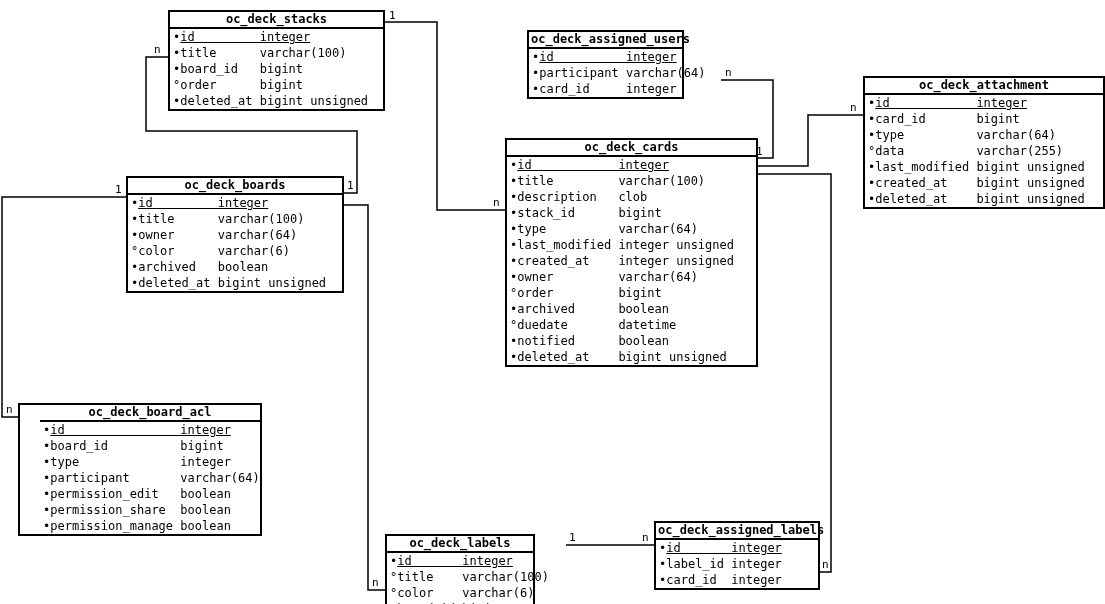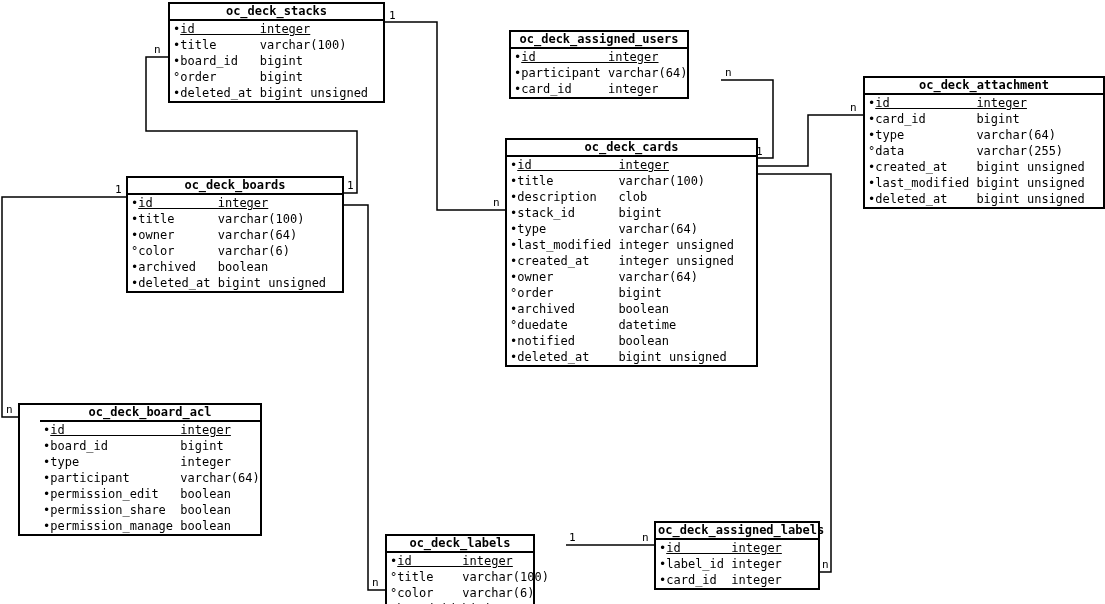--- a/index.html
+++ b/index.html
@@ -63,42 +63,42 @@
       <text x="725" y="76">n</text>
       <text x="756" y="155">1</text>
       <polyline points="863,115 808,115 808,166 753,166" fill="none" stroke="#000000" stroke-width="1.5"></polyline>
       <text x="850" y="111">n</text>
       <polyline points="820,572 831,572 831,174 753,174" fill="none" stroke="#000000" stroke-width="1.5"></polyline>
       <text x="822" y="568">n</text>
       <polyline points="566,545 654,545" fill="none" stroke="#000000" stroke-width="1.5"></polyline>
       <text x="569" y="541">1</text>
       <text x="642" y="541">n</text>
     </svg>
-    <div class="er-table" style="left: 168px; top: 2px; width: 217px;">
+    <div class="er-table" style="left: 168px; top: 10px; width: 217px;">
       <div class="er-thead">oc_deck_stacks</div>
       <div class="er-trow"><span class="er-marker">•</span><span class="er-ftext pk">id         integer</span></div>
       <div class="er-trow"><span class="er-marker">•</span><span class="er-ftext">title      varchar(100)</span></div>
       <div class="er-trow"><span class="er-marker">•</span><span class="er-ftext">board_id   bigint</span></div>
       <div class="er-trow"><span class="er-marker">°</span><span class="er-ftext">order      bigint</span></div>
       <div class="er-trow"><span class="er-marker">•</span><span class="er-ftext">deleted_at bigint unsigned</span></div>
     </div>
-    <div class="er-table" style="left: 509px; top: 30px; width: 180px;">
+    <div class="er-table" style="left: 527px; top: 30px; width: 157px;">
       <div class="er-thead">oc_deck_assigned_users</div>
       <div class="er-trow"><span class="er-marker">•</span><span class="er-ftext pk">id          integer</span></div>
       <div class="er-trow"><span class="er-marker">•</span><span class="er-ftext">participant varchar(64)</span></div>
       <div class="er-trow"><span class="er-marker">•</span><span class="er-ftext">card_id     integer</span></div>
     </div>
     <div class="er-table" style="left: 863px; top: 76px; width: 242px;">
       <div class="er-thead">oc_deck_attachment</div>
       <div class="er-trow"><span class="er-marker">•</span><span class="er-ftext pk">id            integer</span></div>
       <div class="er-trow"><span class="er-marker">•</span><span class="er-ftext">card_id       bigint</span></div>
       <div class="er-trow"><span class="er-marker">•</span><span class="er-ftext">type          varchar(64)</span></div>
       <div class="er-trow"><span class="er-marker">°</span><span class="er-ftext">data          varchar(255)</span></div>
+      <div class="er-trow"><span class="er-marker">•</span><span class="er-ftext">last_modified bigint unsigned</span></div>
       <div class="er-trow"><span class="er-marker">•</span><span class="er-ftext">created_at    bigint unsigned</span></div>
-      <div class="er-trow"><span class="er-marker">•</span><span class="er-ftext">last_modified bigint unsigned</span></div>
       <div class="er-trow"><span class="er-marker">•</span><span class="er-ftext">deleted_at    bigint unsigned</span></div>
     </div>
     <div class="er-table" style="left: 126px; top: 176px; width: 218px;">
       <div class="er-thead">oc_deck_boards</div>
       <div class="er-trow"><span class="er-marker">•</span><span class="er-ftext pk">id         integer</span></div>
       <div class="er-trow"><span class="er-marker">•</span><span class="er-ftext">title      varchar(100)</span></div>
       <div class="er-trow"><span class="er-marker">•</span><span class="er-ftext">owner      varchar(64)</span></div>
       <div class="er-trow"><span class="er-marker">°</span><span class="er-ftext">color      varchar(6)</span></div>
       <div class="er-trow"><span class="er-marker">•</span><span class="er-ftext">archived   boolean</span></div>
       <div class="er-trow"><span class="er-marker">•</span><span class="er-ftext">deleted_at bigint unsigned</span></div>

